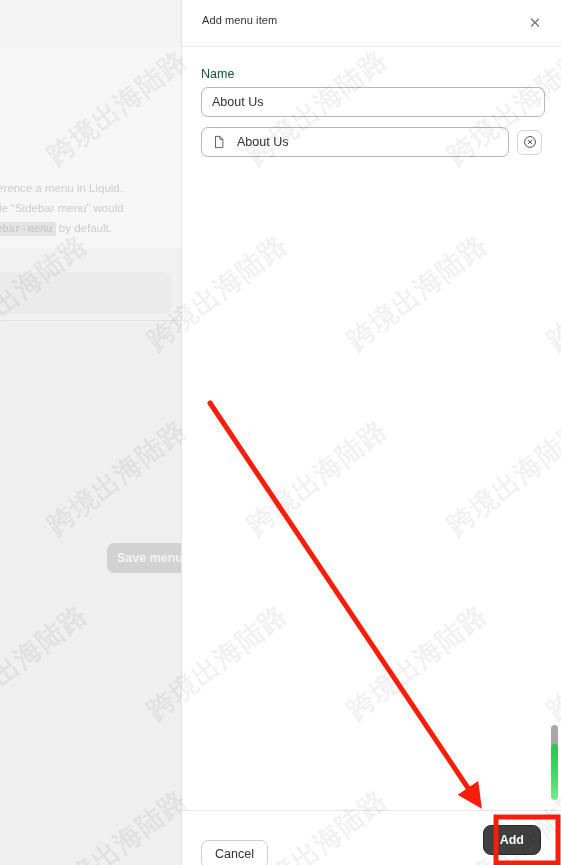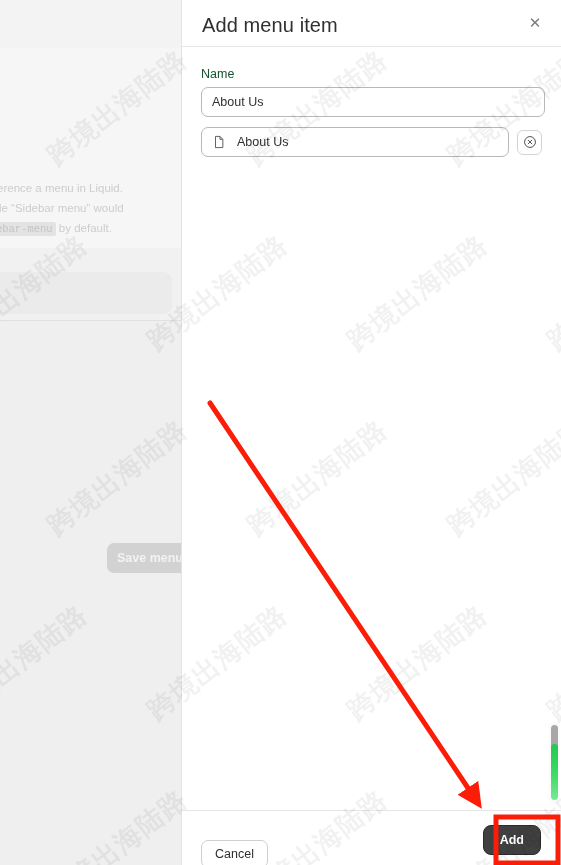--- a/index.html
+++ b/index.html
@@ -124,21 +124,21 @@
 
   #modal-header {
     position: relative;
     height: 47px;
     border-bottom: 1px solid #e6e6e6;
   }
 
   #modal-title {
     position: absolute;
     left: 20px; top: 14px;
-    font-size: 20px;
+    font-size: 11px;
     color: #303030;
     letter-spacing: .1px;
   }
 
   #close-button {
     position: absolute;
     right: 13px; top: 10px;
     width: 26px; height: 26px;
     background: transparent;
     border: none;

